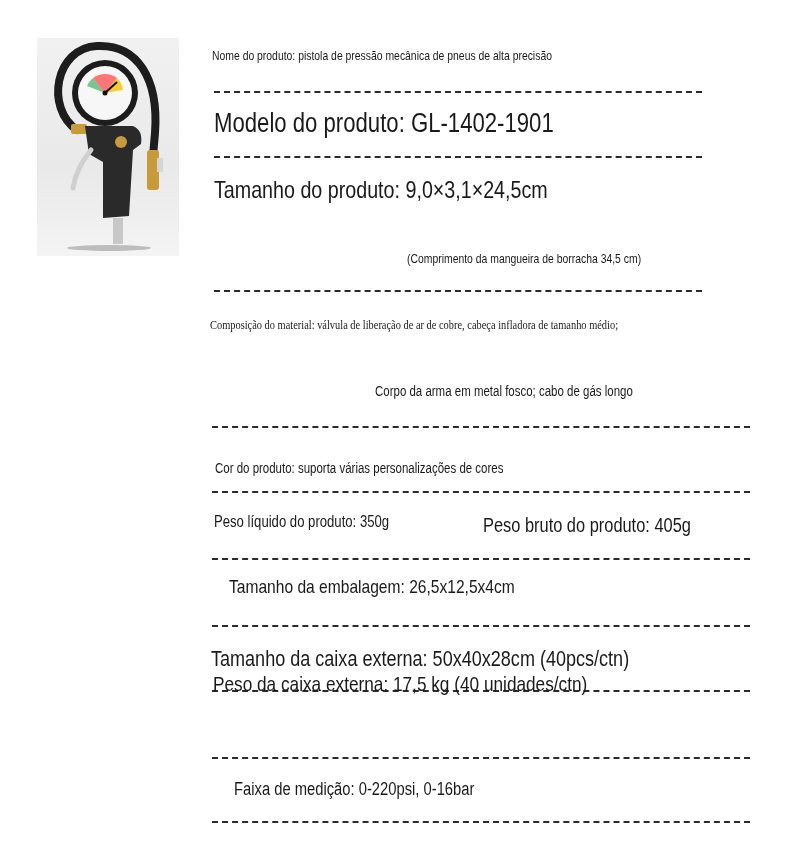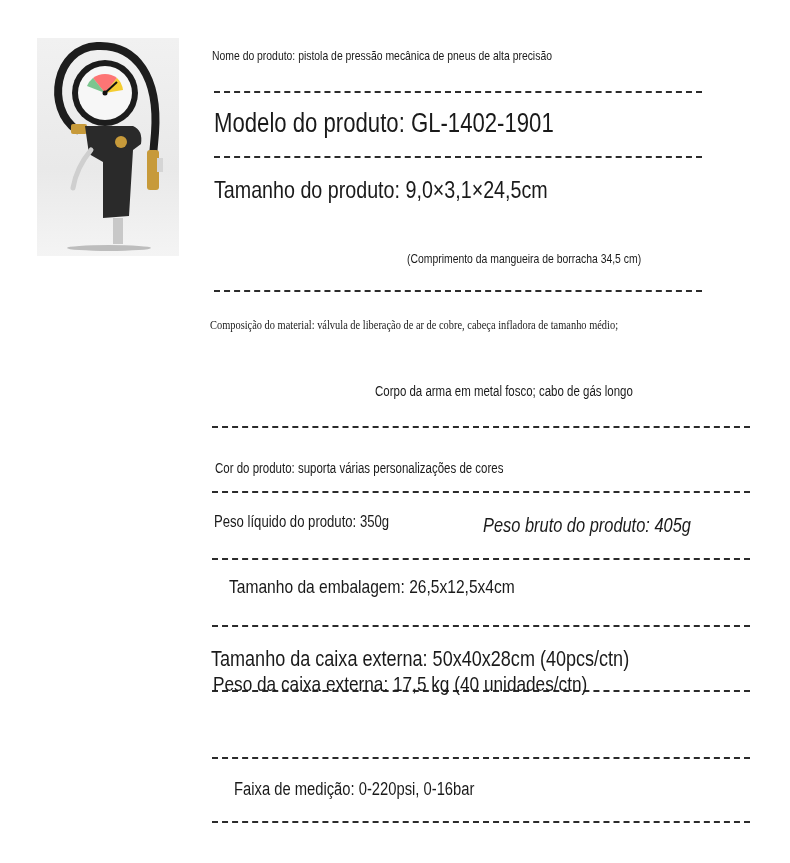--- a/index.html
+++ b/index.html
@@ -80,21 +80,21 @@
 <div class="dash" style="left:212px; top:426px; width:538px;"></div>
 
 <div class="abs t-mid" style="left:215px; top:448px;margin-top:12px;">
   <span class="narrow" style="transform:scaleX(0.82);">Cor do produto: suporta várias personalizações de cores</span>
 </div>
 <div class="dash" style="left:212px; top:491px; width:538px;"></div>
 
 <div class="abs" style="left:214px; top:513px; font-size:16px;">
   <span class="narrow" style="transform:scaleX(0.82);">Peso líquido do produto: 350g</span>
 </div>
-<div class="abs" style="left:483px; top:514px; font-size:20px;font-style:italic;">
+<div class="abs" style="left:483px; top:514px; font-size:20px;">
   <span class="narrow" style="transform:scaleX(0.82);">Peso bruto do produto: 405g</span>
 </div>
 <div class="dash" style="left:212px; top:558px; width:538px;"></div>
 
 <div class="abs" style="left:229px; top:576px; font-size:19px;">
   <span class="narrow" style="transform:scaleX(0.82);">Tamanho da embalagem: 26,5x12,5x4cm</span>
 </div>
 <div class="dash" style="left:212px; top:625px; width:538px;"></div>
 
 <div class="abs" style="left:211px; top:646px; font-size:22px;">

